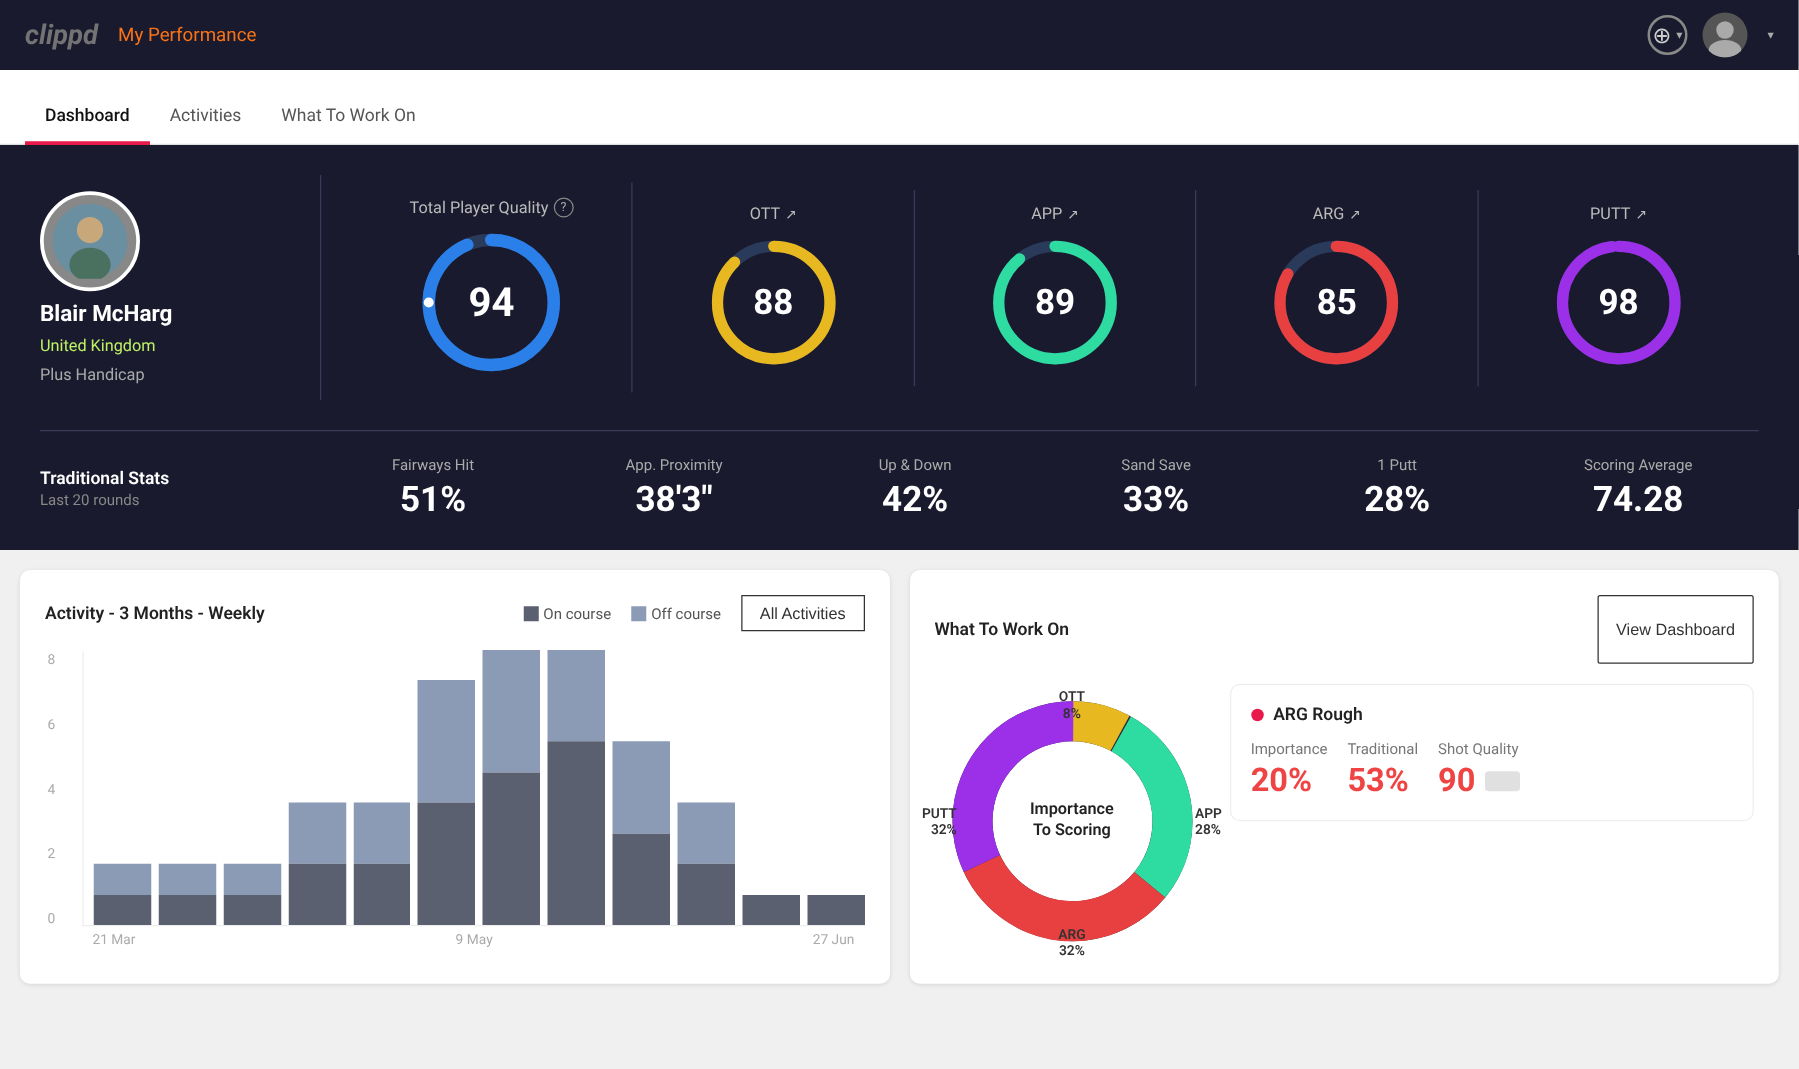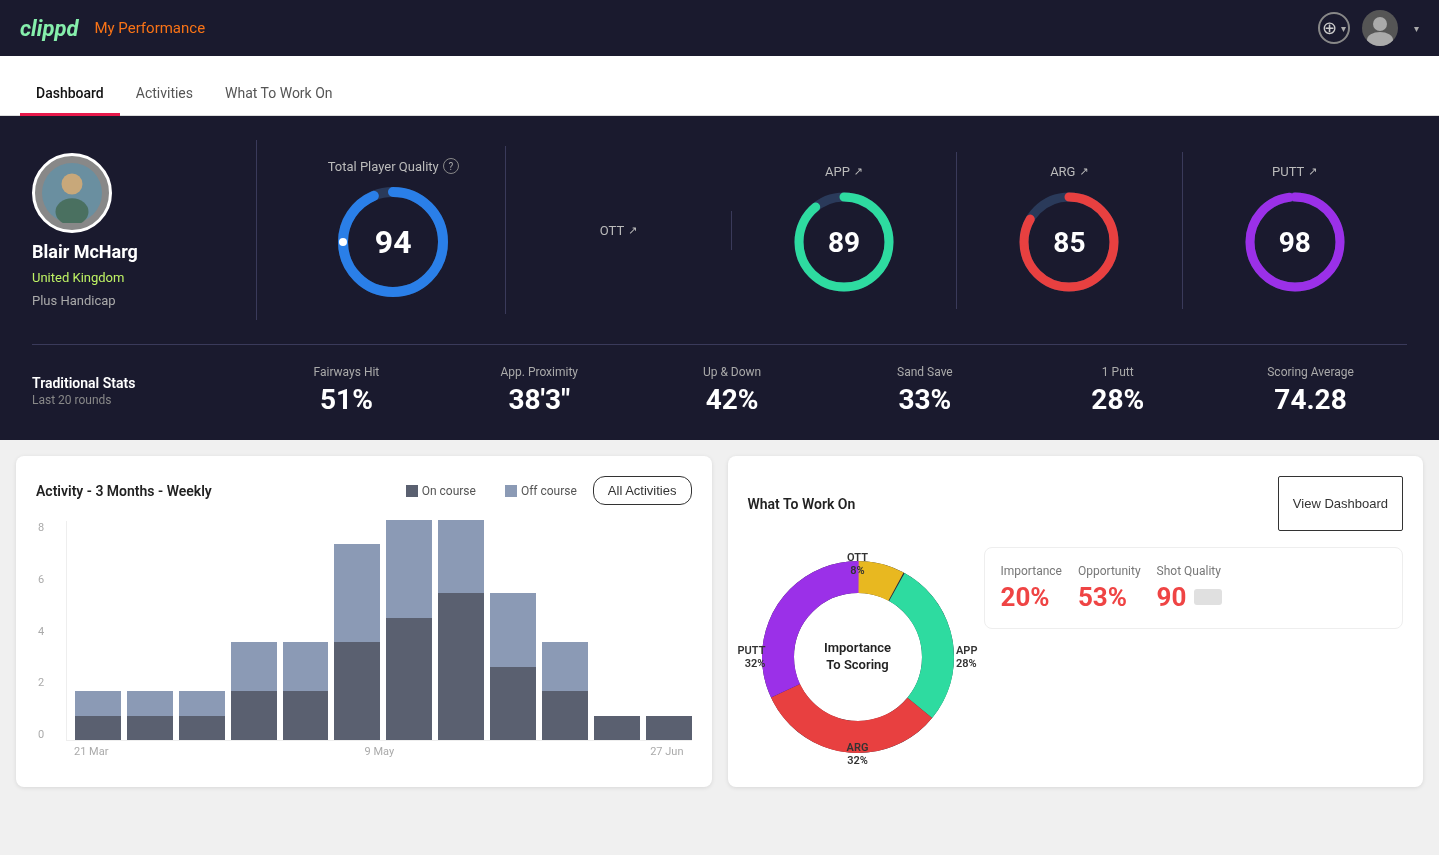--- a/index.html
+++ b/index.html
@@ -8,21 +8,21 @@
     
     .header {
       background: #1a1a2e;
       display: flex;
       align-items: center;
       padding: 0 20px;
       height: 56px;
       justify-content: space-between;
     }
     .header-left { display: flex; align-items: center; gap: 16px; }
-    .logo { color: #86efac; font-size: 22px; font-weight: bold; font-style: italic; }
+    .logo { color: #737373; font-size: 22px; font-weight: bold; font-style: italic; }
     .header-title { color: #f97316; font-size: 15px; }
     .header-right { display: flex; align-items: center; gap: 12px; }
     .add-btn {
       width: 32px; height: 32px; border-radius: 50%; border: 2px solid #888;
       display: flex; align-items: center; justify-content: center;
       color: #ccc; font-size: 18px; cursor: pointer; background: transparent;
     }
     .avatar-btn {
       width: 36px; height: 36px; border-radius: 50%; background: #555;
       display: flex; align-items: center; justify-content: center;
@@ -165,26 +165,26 @@
     }
 
     
     .chart-header {
       display: flex;
       align-items: center;
       justify-content: space-between;
       margin-bottom: 16px;
     }
     .chart-title { font-size: 14px; font-weight: 600; color: #222; }
-    .legend { display: flex; gap: 29px; align-items: flex-start; }
+    .legend { display: flex; gap: 16px; align-items: flex-start; }
     .legend-item { display: flex; align-items: center; gap: 4px; font-size: 12px; color: #555; }
     .legend-dot { width: 12px; height: 12px; }
     .all-activities-btn {
       border: 1px solid #333; background: transparent;
-      padding: 6px 14px; font-size: 13px; cursor: pointer; border-radius: 12px;
+      padding: 6px 14px; font-size: 13px; cursor: pointer; border-radius: 0;
       color: #333;
     }
     .chart-bars {
       display: flex;
       align-items: flex-end;
       height: 220px;
       gap: 6px;
       padding-bottom: 0;
       border-left: 1px solid #eee;
       border-bottom: 1px solid #eee;
@@ -337,20 +337,27 @@
         </svg>
         <div class="ring-value">94</div>
       </div>
     </div>
 
     <div class="quality-card">
       <div class="card-label">
         <span>OTT</span>
           <span class="arrow">↗</span>
       </div>
+      <div class="ring-container">
+        <svg viewBox="0 0 110 110">
+          <circle cx="55" cy="55" r="45" fill="none" stroke="#2a3a5a" stroke-width="9"></circle>
+          <circle cx="55" cy="55" r="45" fill="none" stroke="#e8b820" stroke-width="9" stroke-dasharray="282.7" stroke-dashoffset="35" stroke-linecap="round"></circle>
+        </svg>
+        <div class="ring-value">88</div>
+      </div>
     </div>
 
     <div class="quality-card">
       <div class="card-label">
         <span>APP</span>
           <span class="arrow">↗</span>
       </div>
       <div class="ring-container">
         <svg viewBox="0 0 110 110">
           <circle cx="55" cy="55" r="45" fill="none" stroke="#2a3a5a" stroke-width="9"></circle>
@@ -557,27 +564,31 @@
           <div style="font-size:11px;color:#333;font-weight:600;">ARG</div>
           <div style="font-size:11px;color:#333;font-weight:600;">32%</div>
         </div>
         <div style="position:absolute;left:-10px;top:50%;transform:translateY(-50%);text-align:right;">
           <div style="font-size:11px;color:#333;font-weight:600;">PUTT</div>
           <div style="font-size:11px;color:#333;font-weight:600;">32%</div>
         </div>
       </div>
 
       <div class="info-card">
+        <div class="info-card-header">
+          <div class="info-dot"></div>
+          <span class="info-name">ARG Rough</span>
+        </div>
         <div class="info-metrics">
           <div class="info-metric">
             <span class="info-metric-label">Importance</span>
             <span class="info-metric-value">20%</span>
           </div>
           <div class="info-metric">
-            <span class="info-metric-label">Opportunity</span>
+            <span class="info-metric-label">Traditional</span>
             <span class="info-metric-value">53%</span>
           </div>
           <div class="info-metric">
             <span class="info-metric-label">Shot Quality</span>
             <div style="display:flex;align-items:center;gap:8px;">
               <span class="info-metric-value">90</span>
               <div class="info-metric-badge"></div>
             </div>
           </div>
         </div>

